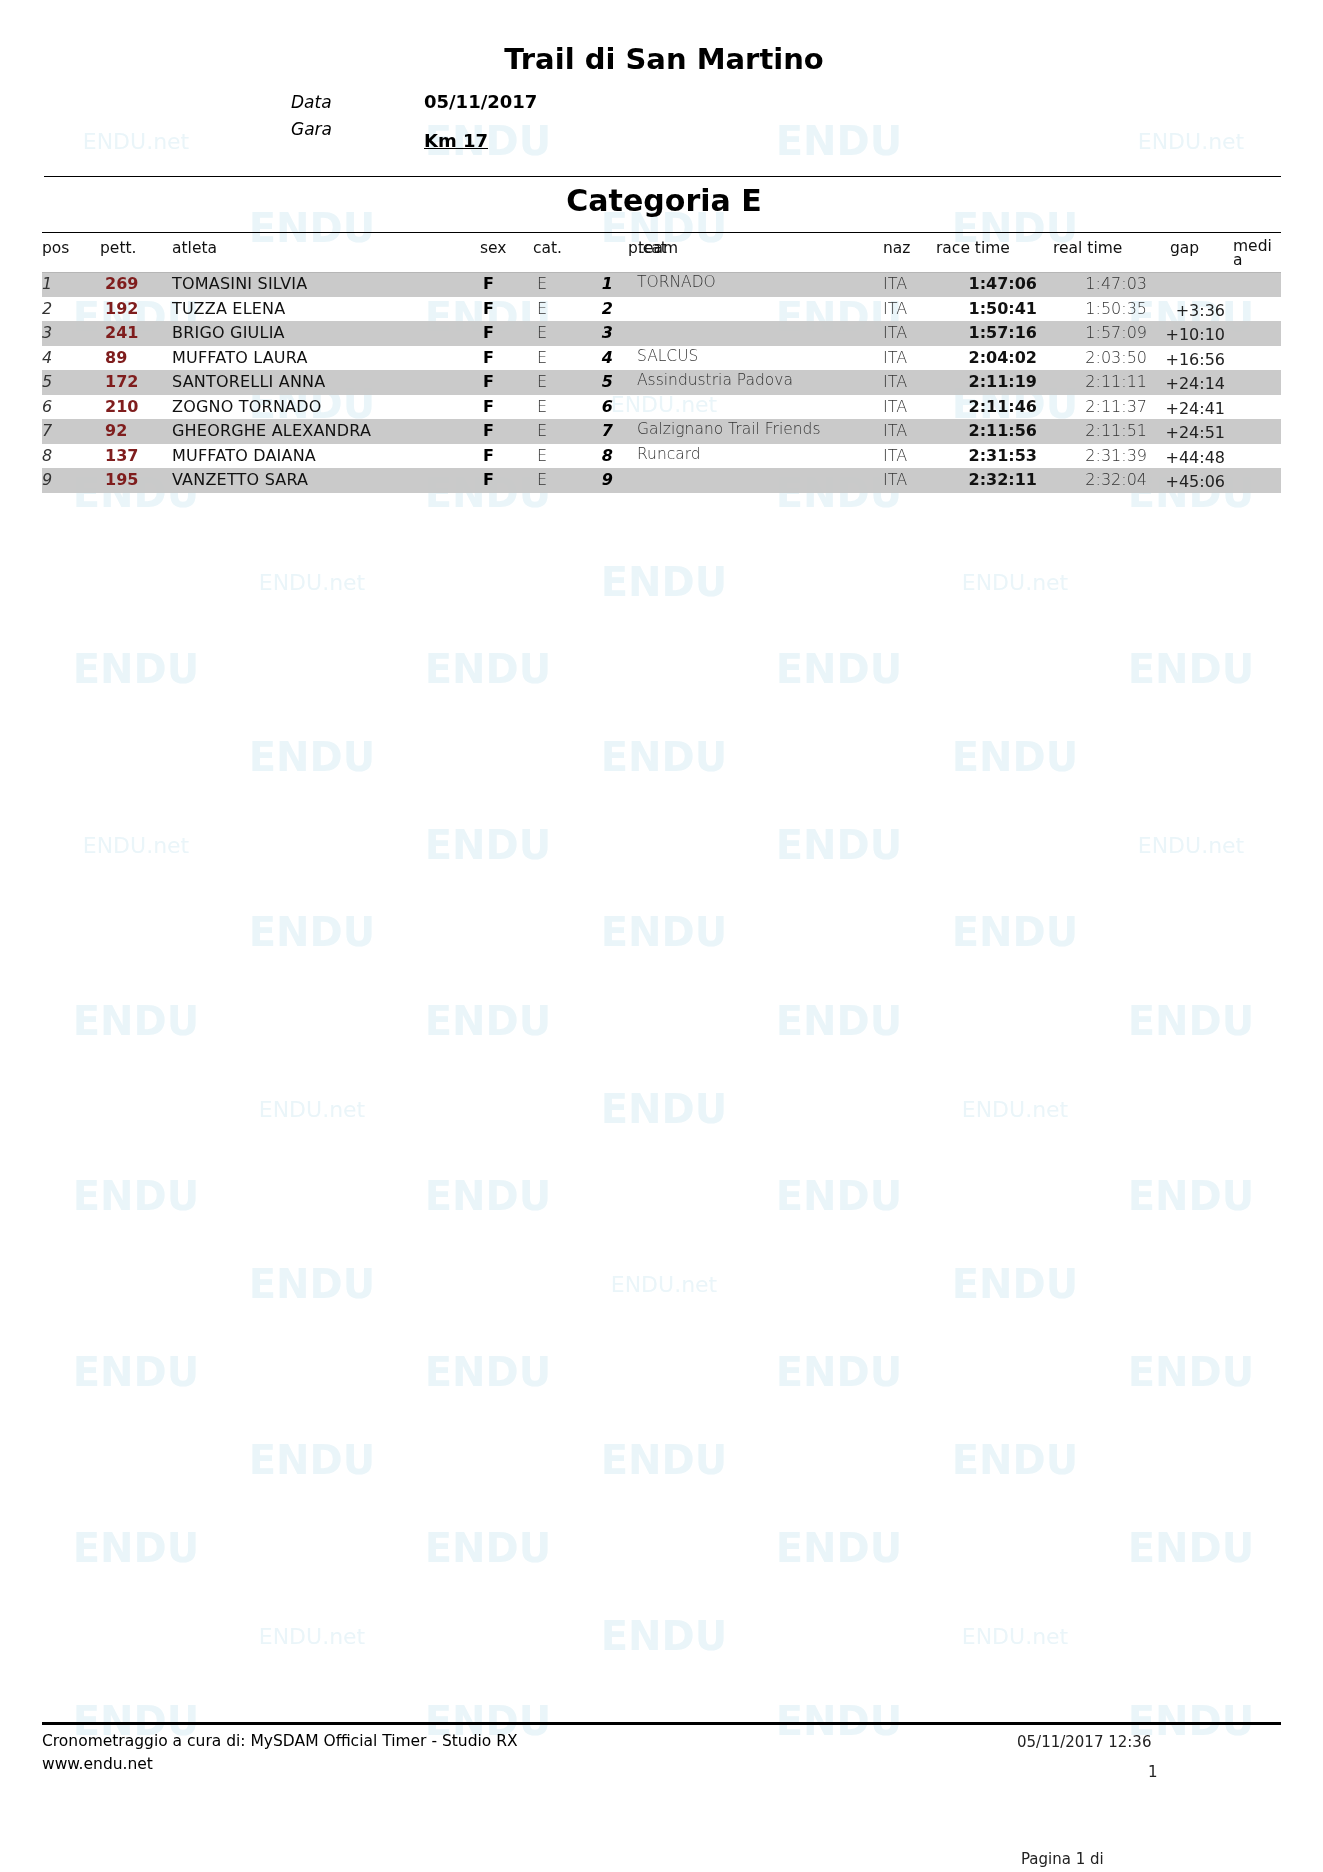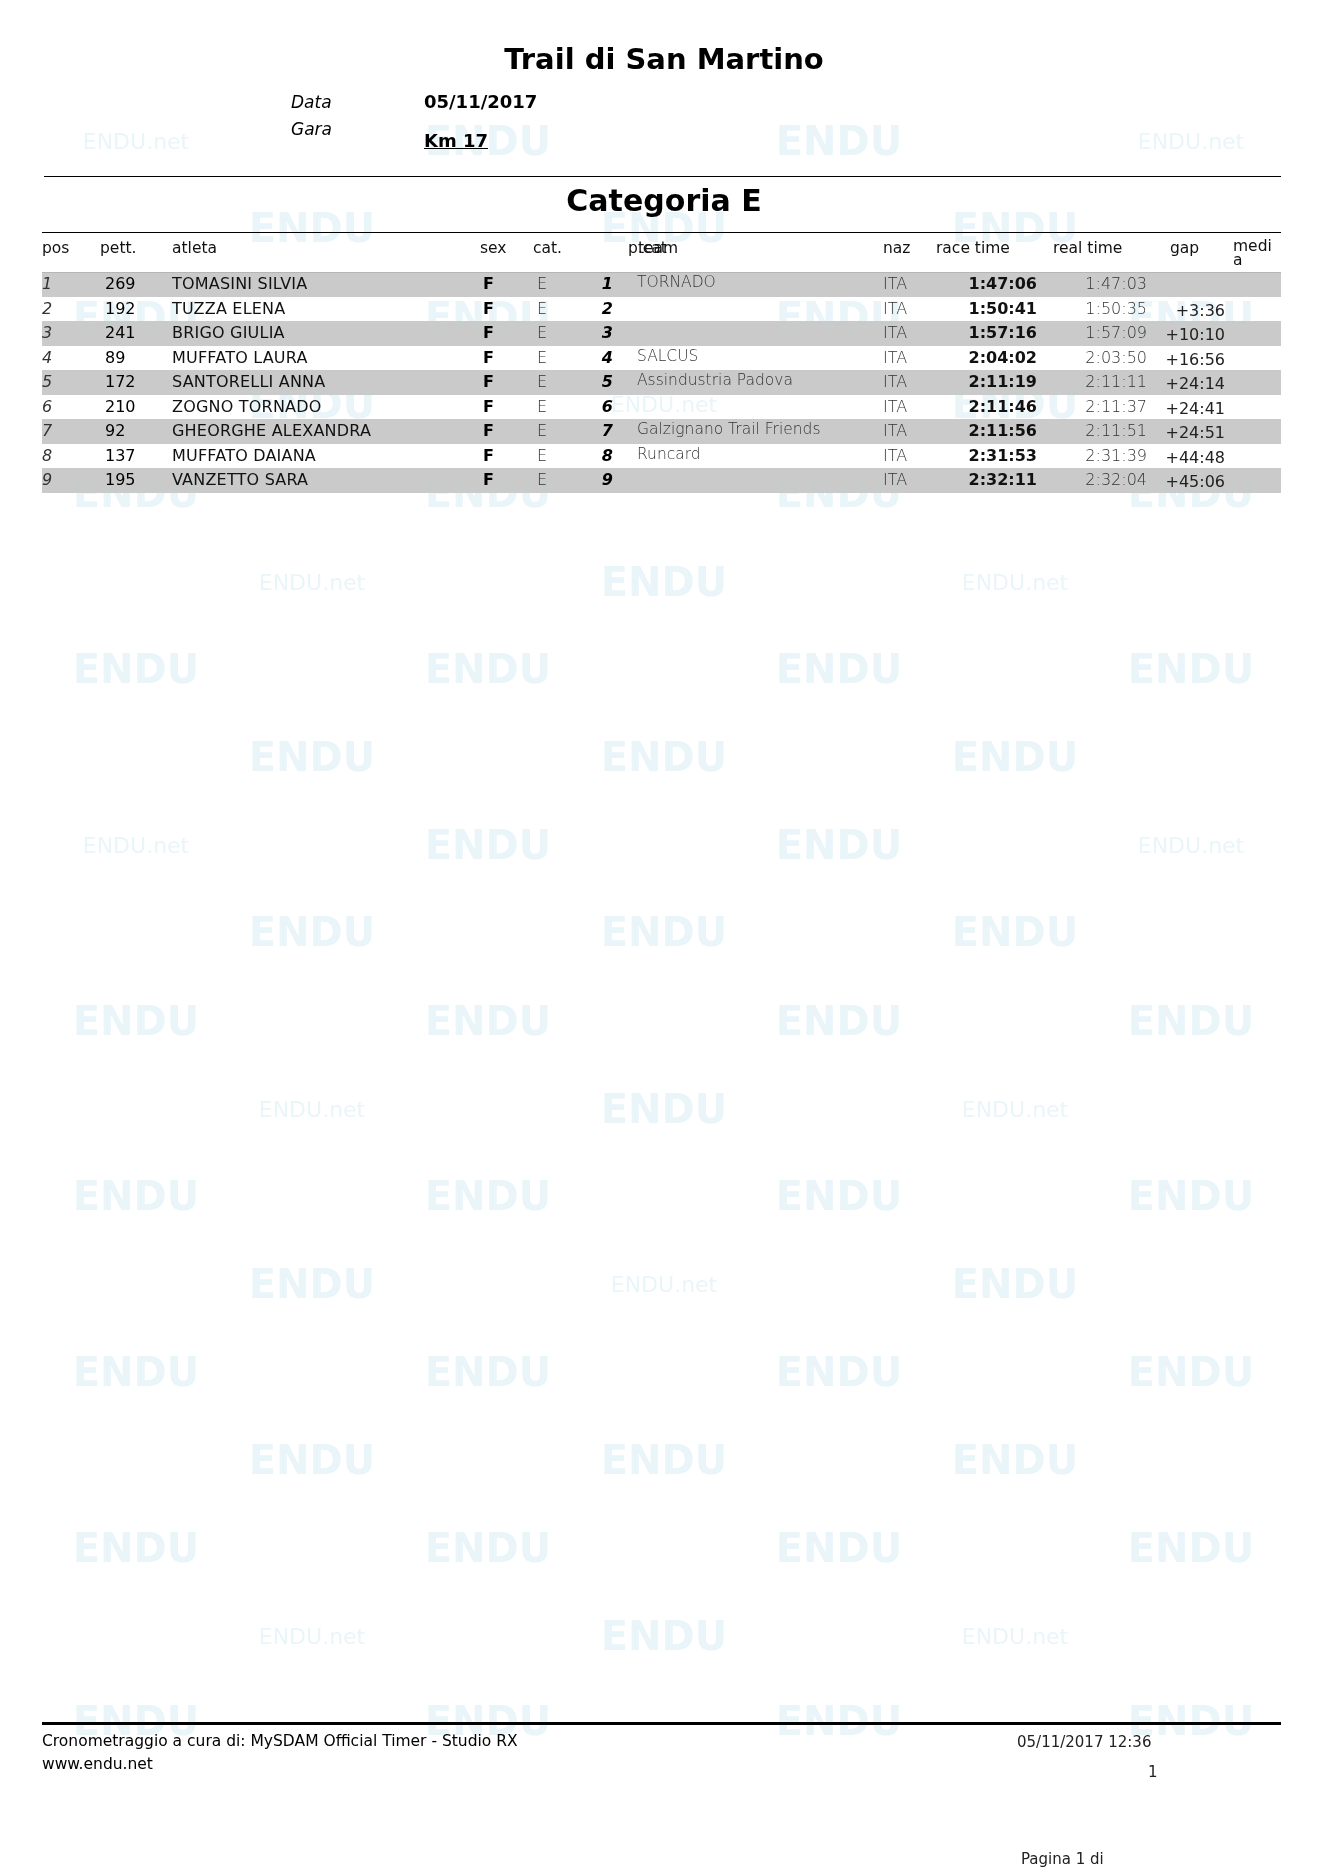--- a/index.html
+++ b/index.html
@@ -15,21 +15,21 @@
   .hr{position:absolute;z-index:1;background:#000;}
   .cat-title{left:0;width:1323px;top:183px;text-align:center;font-size:30px;font-weight:bold;padding-left:5px;box-sizing:border-box;}
   .thead{position:absolute;z-index:1;left:42px;top:233px;width:1239px;height:39px;}
   .th{position:absolute;top:6px;font-size:15.5px;font-weight:normal;color:#111;}
   .th.media{line-height:14px;top:6px;}
   .tbody{position:absolute;z-index:1;left:42px;top:272px;width:1239px;}
   .row{position:relative;height:24.55px;}
   .row.shade{background:rgba(198,198,198,0.92);}
   .cell{position:absolute;top:3px;font-size:16px;line-height:18px;}
   .c-pos{left:0;font-style:italic;font-weight:300;color:#333;}
-  .c-pett{left:63px;font-weight:normal;color:#000000;}
+  .c-pett{left:63px;font-weight:bold;color:#7f1d1d;}
   .c-atleta{left:130px;color:#111;font-weight:500;letter-spacing:0.2px;}
   .c-sex{left:441px;font-weight:bold;}
   .c-cat{left:495px;color:#333;font-weight:300;}
   .c-pcat{right:668px;font-style:italic;font-weight:bold;}
   .c-team{left:595px;top:1px;color:#333;font-size:15.5px;font-weight:300;}
   .c-naz{left:841px;color:#333;font-weight:300;}
   .c-race{right:244px;font-weight:bold;color:#111;}
   .c-real{right:134px;color:#333;font-weight:300;}
   .c-gap{right:56px;font-size:16px;top:5px;color:#222;}
   .footer-text{font-size:15.5px;}

